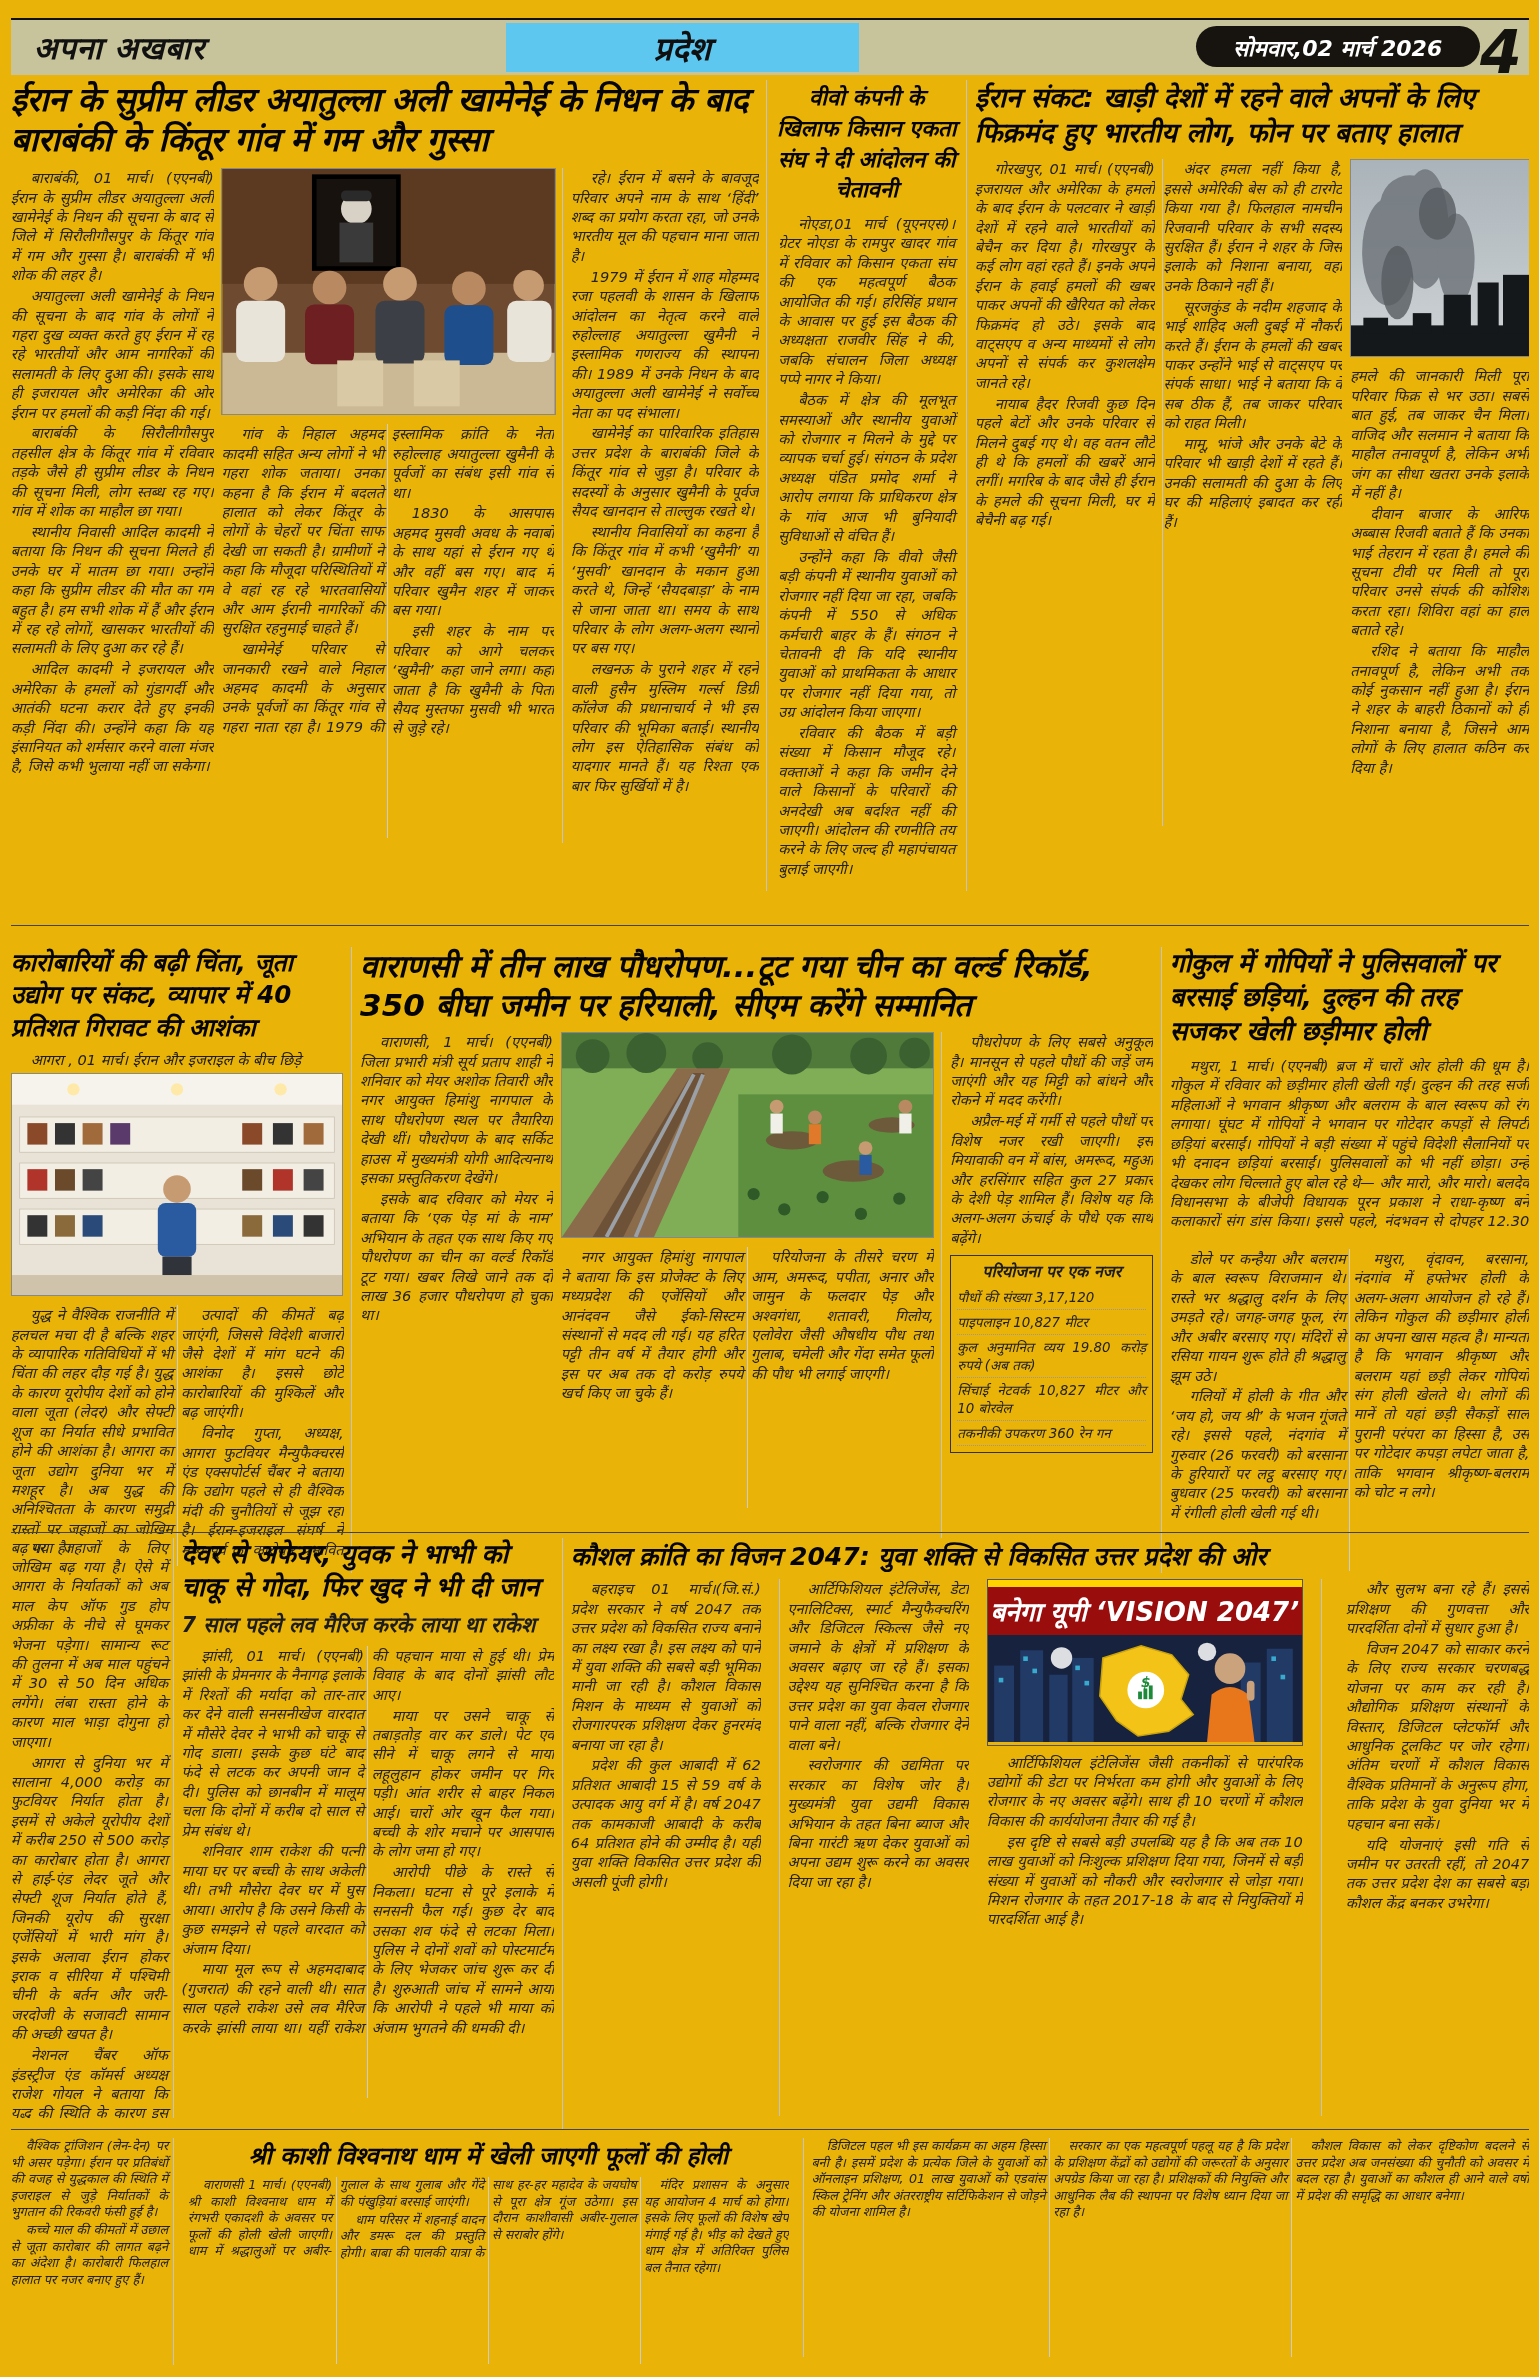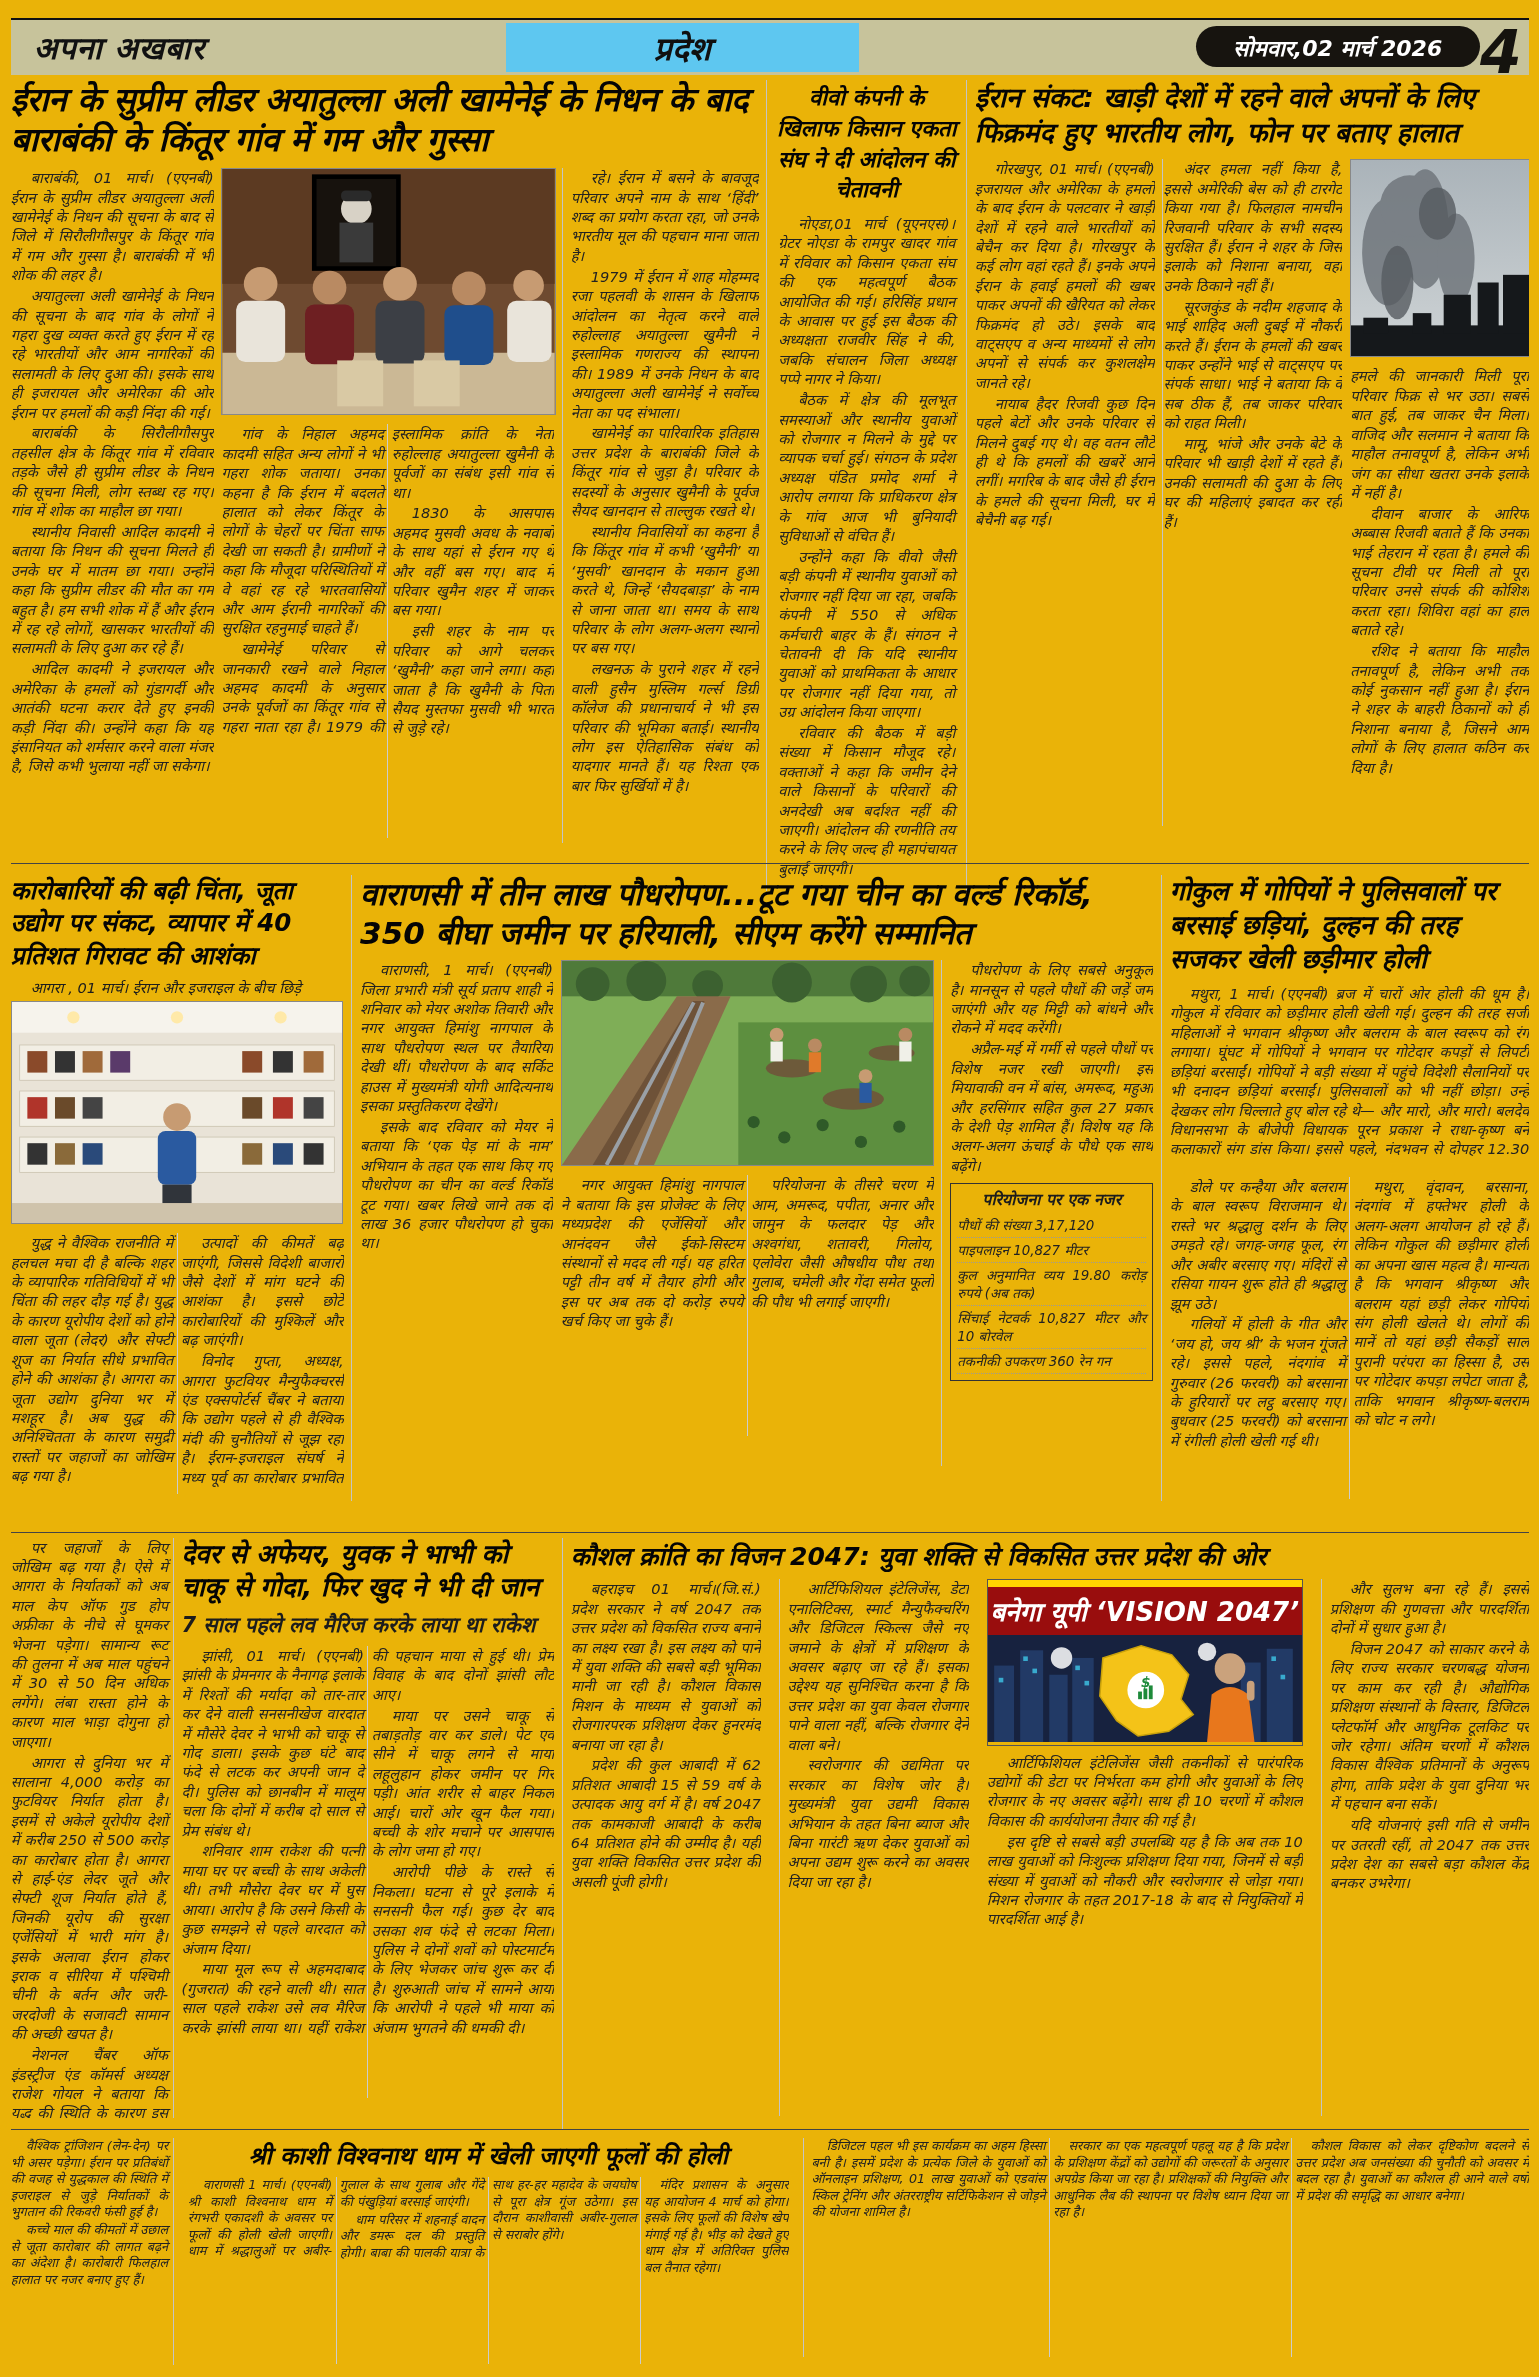--- a/index.html
+++ b/index.html
@@ -26,21 +26,21 @@
   .a1-headline{font-size:33px;line-height:1.22;font-weight:900;letter-spacing:-0.4px;}
   .a1-body{display:grid;grid-template-columns:203px 333px 1fr;column-gap:7.7px;margin-top:7.7px;height:675px;}
   .photo-frame{border:0.8px solid #888;}
   .a1-mid-text{column-count:2;column-gap:7.7px;column-rule:0.8px solid #ccc;margin-top:6.1px;height:414px;overflow:hidden;}
   .kicker-h{font-size:22px;line-height:1.4;font-weight:800;text-align:center;padding:3.1px 1.5px 7.7px 1.5px;}
   .kicker-body{height:675px;overflow:hidden;padding:0 3.1px;}
   .a2-headline{font-size:27px;line-height:1.3;font-weight:900;}
   .a2-body{display:grid;grid-template-columns:180px 180px 1fr;column-gap:7.7px;margin-top:9.2px;height:667px;}
   .a2-c3 .para:first-child{text-indent:0;}
   
-  .band2{top:863px;height:626px;display:grid;grid-template-columns:333px 802px 1fr;column-gap:7.7px;padding-top:11px;}
+  .band2{top:925px;height:626px;display:grid;grid-template-columns:333px 802px 1fr;column-gap:7.7px;padding-top:21px;}
   .a3-headline{font-size:24.5px;line-height:1.32;font-weight:800;}
   .a3-lede{font-size:14.6px;margin:4.6px 0;text-indent:20px;}
   .a3-cols{column-count:2;column-gap:7.7px;column-rule:0.8px solid #ccc;height:261px;overflow:hidden;margin-top:6.1px;}
   .a4-headline{font-size:31px;line-height:1.25;font-weight:900;}
   .a4-body{display:grid;grid-template-columns:193px 373px 1fr;column-gap:7.7px;margin-top:7.7px;height:506px;}
   .a4-mid-text{column-count:2;column-gap:7.7px;column-rule:0.8px solid #ccc;margin-top:6.1px;height:261px;overflow:hidden;}
   .stats-box{border:1.2px solid #333;margin-top:7.7px;padding:4.6px 6.1px;}
   .stats-title{font-size:16px;font-weight:800;text-align:center;margin:0 0 4.6px 0;}
   .stats-box .para{text-indent:0;font-size:13.4px;border-bottom:0.8px dotted #999;padding:2.3px 0;}
   .a5-headline{font-size:26px;line-height:1.3;font-weight:800;}
@@ -398,21 +398,21 @@
               <rect x="338" y="60" width="10" height="26" rx="5" fill="#caa27c"></rect>
               <circle cx="96" cy="30" r="14" fill="#ffffff" opacity="0.85"></circle>
                 <circle cx="286" cy="22" r="12" fill="#ffffff" opacity="0.85"></circle>
             </svg>
           </div>
           <div class="clip" style="height:360px;margin-top:6.1px;">
               <p class="para">आर्टिफिशियल इंटेलिजेंस जैसी तकनीकों से पारंपरिक उद्योगों की डेटा पर निर्भरता कम होगी और युवाओं के लिए रोजगार के नए अवसर बढ़ेंगे। साथ ही 10 चरणों में कौशल विकास की कार्ययोजना तैयार की गई है।</p>
               <p class="para">इस दृष्टि से सबसे बड़ी उपलब्धि यह है कि अब तक 10 लाख युवाओं को निःशुल्क प्रशिक्षण दिया गया, जिनमें से बड़ी संख्या में युवाओं को नौकरी और स्वरोजगार से जोड़ा गया। मिशन रोजगार के तहत 2017-18 के बाद से नियुक्तियों में पारदर्शिता आई है।</p>
             </div>
         </div>
-        <div class="a7-col vr" style="padding-left:8px;">
+        <div class="a7-col vr" style="padding-left:24px;">
             <p class="para">और सुलभ बना रहे हैं। इससे प्रशिक्षण की गुणवत्ता और पारदर्शिता दोनों में सुधार हुआ है।</p>
             <p class="para">विजन 2047 को साकार करने के लिए राज्य सरकार चरणबद्ध योजना पर काम कर रही है। औद्योगिक प्रशिक्षण संस्थानों के विस्तार, डिजिटल प्लेटफॉर्म और आधुनिक टूलकिट पर जोर रहेगा। अंतिम चरणों में कौशल विकास वैश्विक प्रतिमानों के अनुरूप होगा, ताकि प्रदेश के युवा दुनिया भर में पहचान बना सकें।</p>
             <p class="para">यदि योजनाएं इसी गति से जमीन पर उतरती रहीं, तो 2047 तक उत्तर प्रदेश देश का सबसे बड़ा कौशल केंद्र बनकर उभरेगा।</p>
           </div>
       </div>
     </article>
   </section>
 
   <section class="band band4 hline">
     <div class="contcol small-text" style="height:227px;border-right:0.8px solid #c4c4c4;">

